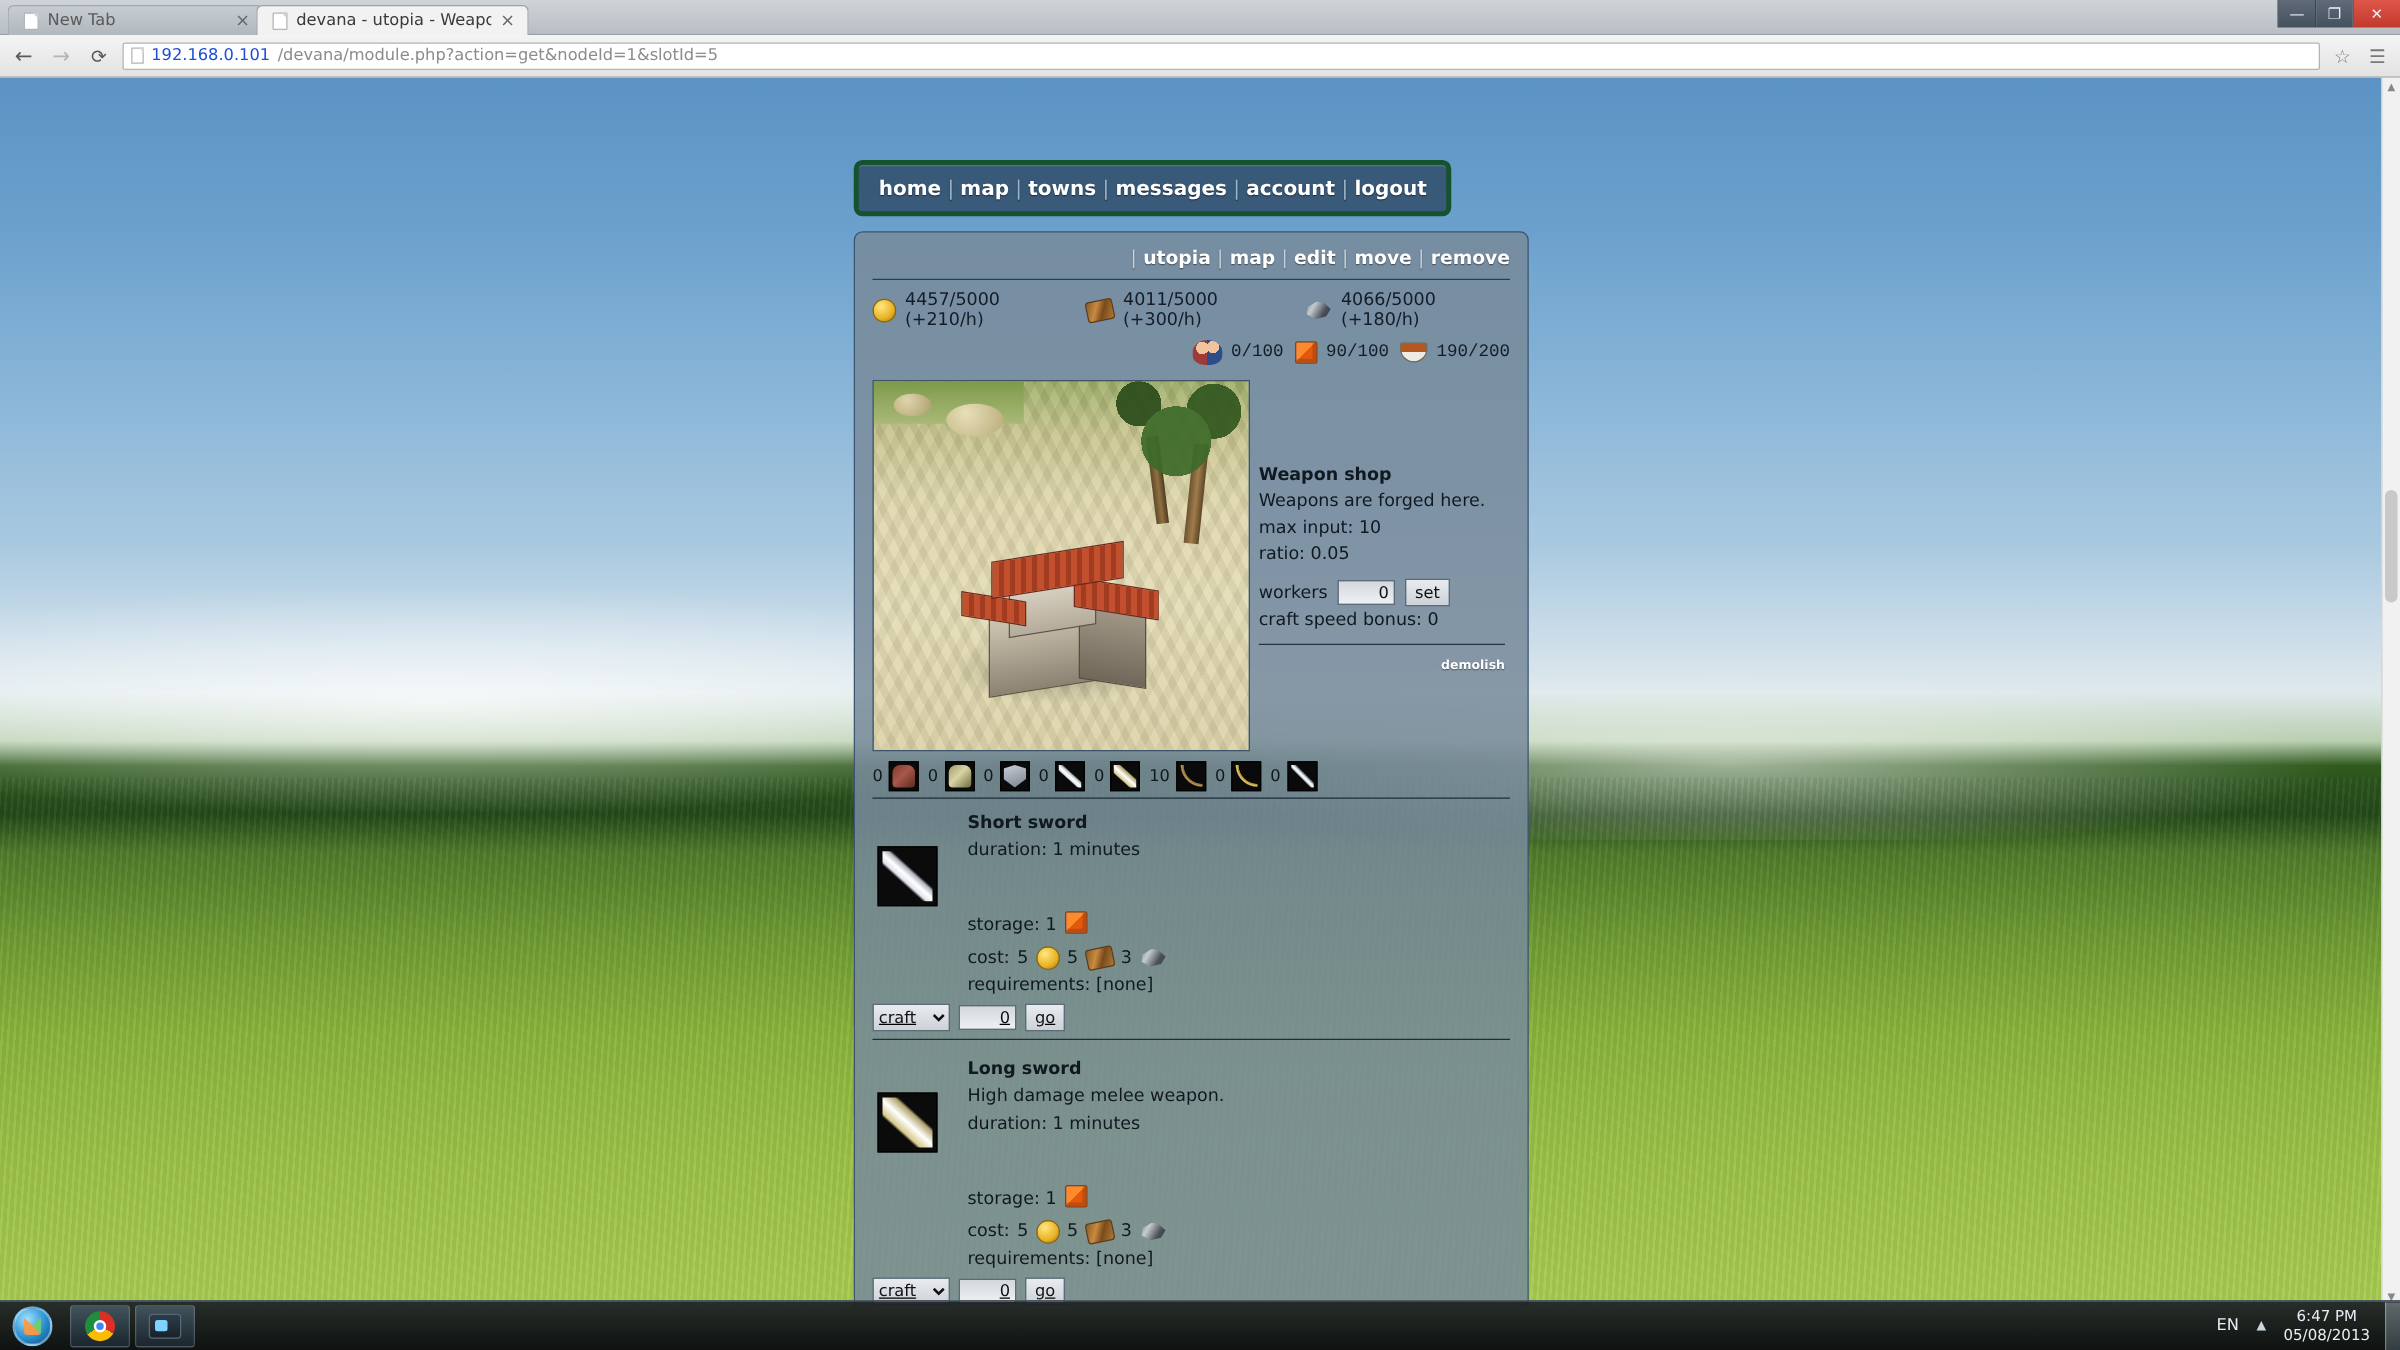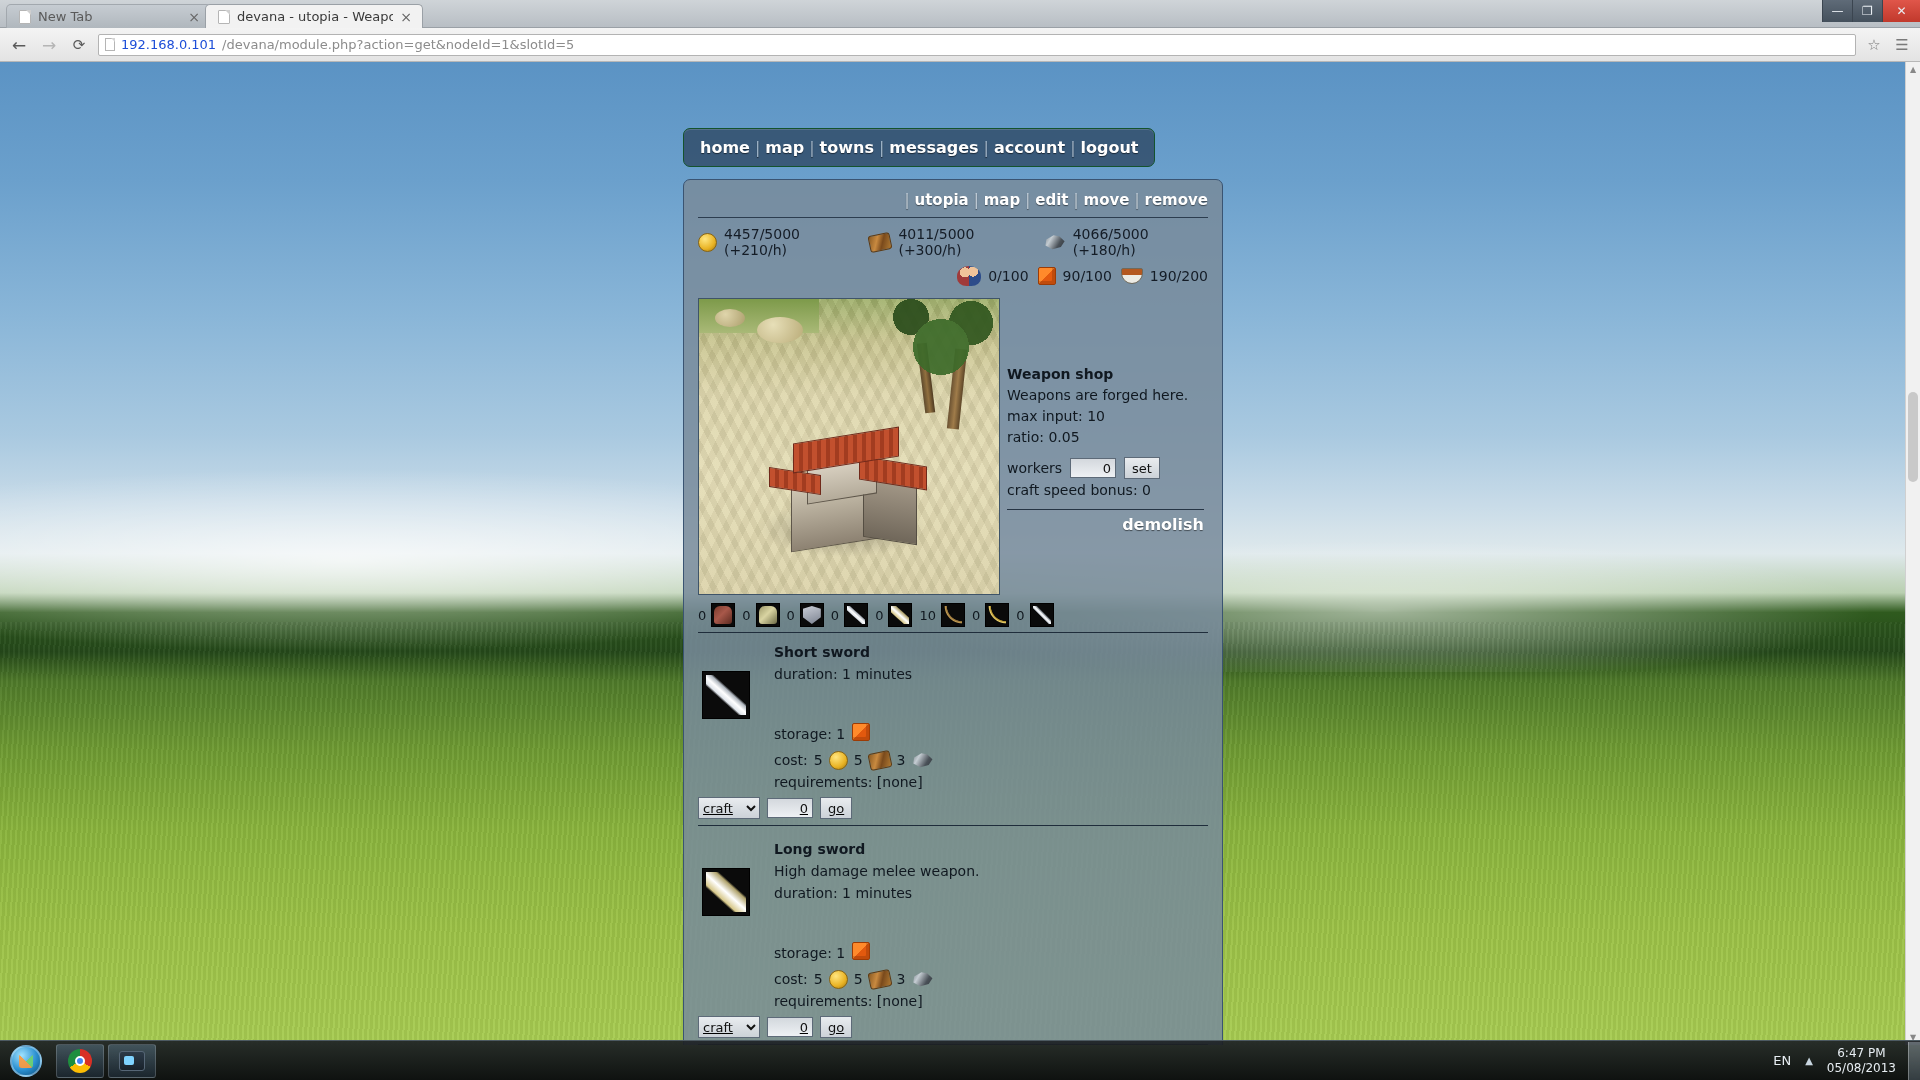--- a/index.html
+++ b/index.html
@@ -155,21 +155,21 @@
   
   #game {
     position: absolute; left: 683px; top: 0; width: 540px;
     font-family: "DejaVu Sans", sans-serif;
   }
   .topnav {
     margin-top: 66px;
     padding: 9px 16px;
     display: inline-block;
     background: rgba(46,72,100,.80);
-    border: 1px solid #14532d;
+    border: 4px solid #14532d;
     border-radius: 7px;
     box-shadow: inset 0 1px 0 rgba(255,255,255,.15);
   }
   .topnav a, .topnav .sep {
     font-size: 16px; font-weight: bold; color: #ffffff;
     text-decoration: none; text-shadow: 0 1px 1px rgba(0,0,0,.55);
   }
   .topnav .sep { color: #9fb4c8; font-weight: normal; margin: 0 5px; }
 
   .mainpanel {
@@ -187,21 +187,21 @@
     text-decoration: none; text-shadow: 0 1px 1px rgba(0,0,0,.5);
   }
   .subnav .sep { color: #c6d2dd; font-weight: normal; margin: 0 5px; }
 
   .hr { height: 1px; background: #2c3d4f; margin: 0 14px; }
 
   .resrow {
     display: flex; align-items: center; justify-content: flex-start;
     gap: 10px; padding: 8px 14px 2px 14px; font-size: 14px; color: #141c26;
   }
-  .resrow.second { justify-content: flex-end; padding-top: 6px; padding-bottom: 8px; gap: 9px;}
+  .resrow.second { justify-content: flex-end; padding-top: 6px; padding-bottom: 8px; gap: 9px; font-family: Liberation Mono, monospace;}
   .resitem { display: flex; align-items: center; gap: 7px; }
 
   
   .ico { width: 20px; height: 18px; flex: 0 0 auto; position: relative; display:inline-block; }
   .ico.gold {
     width:19px;height:19px;border-radius:50%;
     background: radial-gradient(circle at 35% 30%, #ffe680, #e9b324 60%, #9c7310 100%);
     border: 1px solid #8a6410;
   }
   .ico.wood {
@@ -296,21 +296,21 @@
 
   .infocol {
     flex: 1 1 auto; padding-left: 7px; font-size: 14px; color: #101820;
     line-height: 20px;
   }
   .infocol .bldname { font-weight: bold; font-size: 14px; margin-top: 66px; }
   .infocol .row { margin-top: 1px; }
   .infocol .workersrow { display:flex; align-items:center; gap: 8px; margin-top: 10px;}
   .infocol .hr2 { height:1px; background:#253444; margin: 9px 4px 0 0; }
   .infocol .demolish { text-align: right; padding: 5px 4px 0 0;}
-  .infocol .demolish a { color:#fff; font-weight: bold; font-size: 16px; text-decoration:none; text-shadow: 0 1px 1px rgba(0,0,0,.5); text-align: right;}
+  .infocol .demolish a { color:#fff; font-weight: bold; font-size: 10px; text-decoration:none; text-shadow: 0 1px 1px rgba(0,0,0,.5); text-align: right;}
 
   input.txt {
     width: 46px; height: 20px; font-size: 13px; text-align: right;
     padding: 0 4px; border: 1px solid #5d6a78;
     background: linear-gradient(to bottom,#d3d8dd,#eef1f4);
     color: #111; font-family: "DejaVu Sans", sans-serif;
   }
   button.btn {
     height: 22px; font-size: 13px; padding: 0 7px;
     border: 1px solid #5d6a78;

